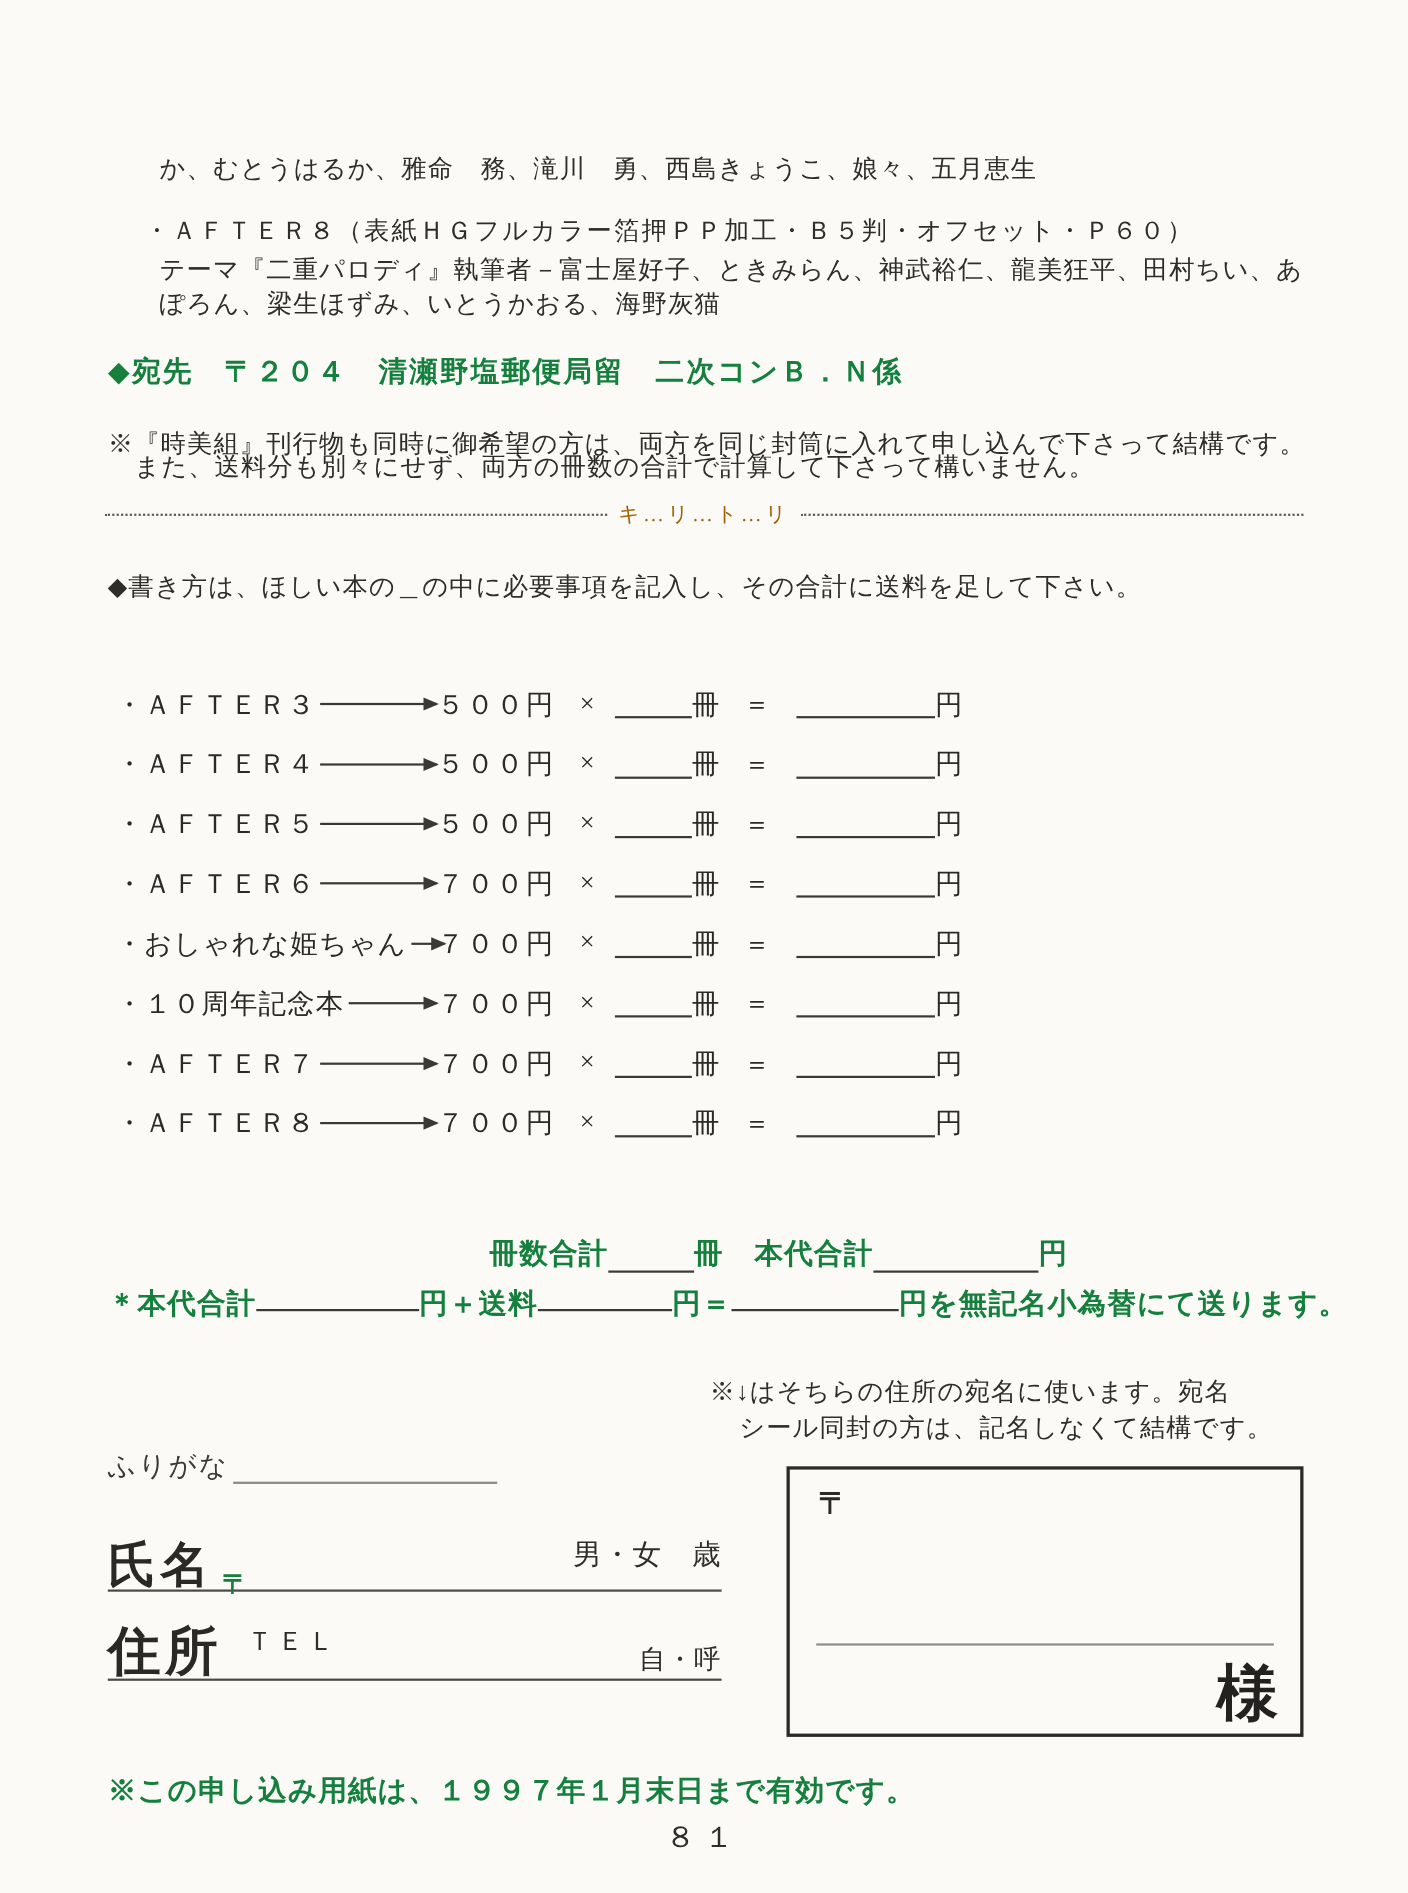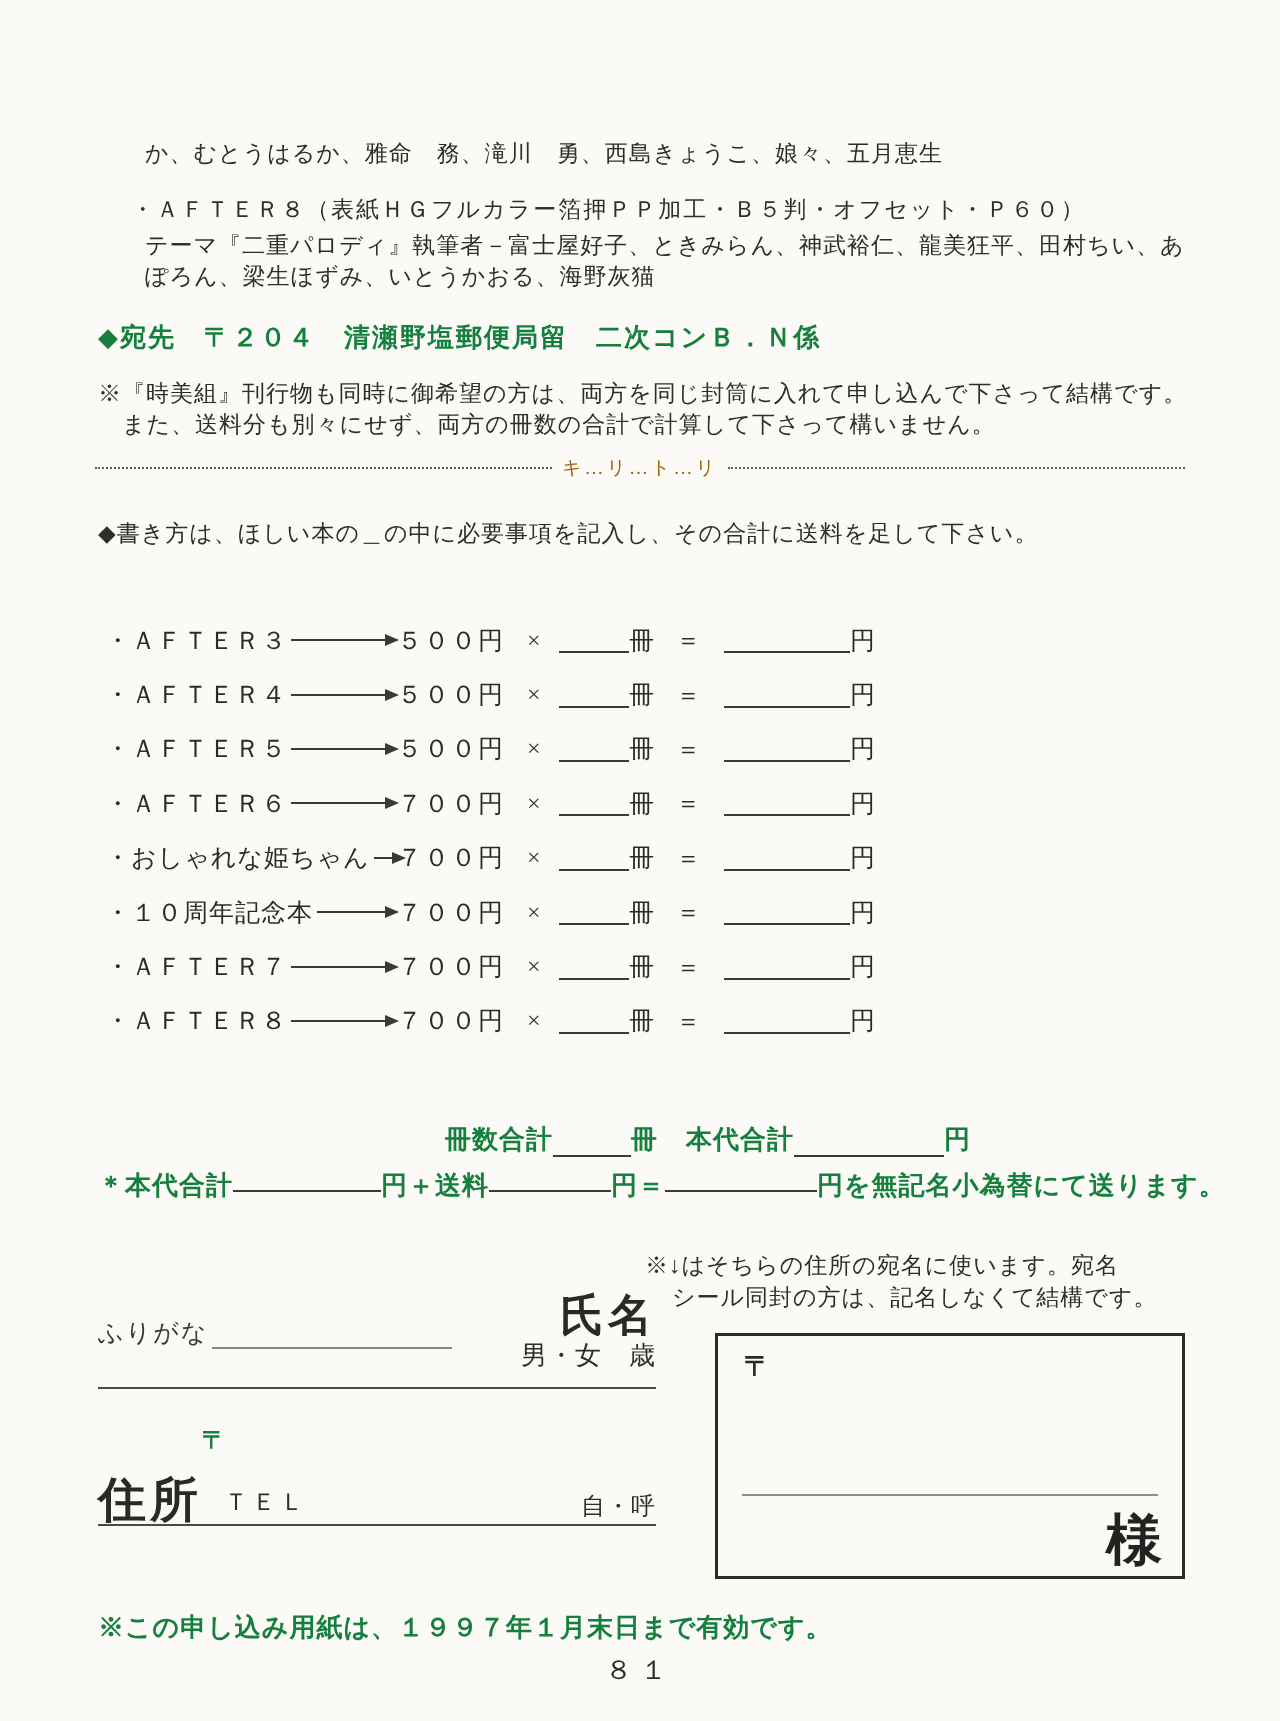--- a/index.html
+++ b/index.html
@@ -60,21 +60,21 @@
 <div class="page">
 
   <div class="abs txt" style="left:145px; top:138px;">か、むとうはるか、雅命　務、滝川　勇、西島きょうこ、娘々、五月恵生</div>
 
   <div class="abs txt" style="left:103px; top:194px; letter-spacing:2px;margin-left:28px;">・ＡＦＴＥＲ８（表紙ＨＧフルカラー箔押ＰＰ加工・Ｂ５判・オフセット・Ｐ６０）</div>
   <div class="abs txt" style="left:145px; top:230px;">テーマ『二重パロディ』執筆者－富士屋好子、ときみらん、神武裕仁、龍美狂平、田村ちい、あ</div>
   <div class="abs txt" style="left:145px; top:261px;">ぽろん、梁生ほずみ、いとうかおる、海野灰猫</div>
 
   <div class="abs txt bold" style="left:98px; top:320px; font-size:26px; letter-spacing:2px;">◆宛先　〒２０４　清瀬野塩郵便局留　二次コンＢ．Ｎ係</div>
 
-  <div class="abs txt" style="left:98px; top:378px;">※『時美組』刊行物も同時に御希望の方は、両方を同じ封筒に入れて申し込んで下さって結構です。</div>
+  <div class="abs txt" style="left:98px; top:388px;">※『時美組』刊行物も同時に御希望の方は、両方を同じ封筒に入れて申し込んで下さって結構です。</div>
   <div class="abs txt" style="left:122px; top:409px;">また、送料分も別々にせず、両方の冊数の合計で計算して下さって構いません。</div>
 
   <div class="abs cutline" style="left:95px; top:455px; width:1090px;">
     <span class="dots"></span>
     <span class="cutlabel">キ…リ…ト…リ</span>
     <span class="dots"></span>
   </div>
 
   <div class="abs txt" style="left:98px; top:518px;">◆書き方は、ほしい本の＿の中に必要事項を記入し、その合計に送料を足して下さい。</div>
 
@@ -230,31 +230,31 @@
   </div>
 
   <div class="abs txt" style="left:645px; top:1250px;">※↓はそちらの住所の宛名に使います。宛名</div>
   <div class="abs txt" style="left:672px; top:1282px;">シール同封の方は、記名しなくて結構です。</div>
 
   <div class="abs furigana-row" style="left:98px; top:1316px;">
     <span class="furigana-label">ふりがな</span>
     <span class="furigana-blank"></span>
   </div>
 
-  <div class="abs field-row" style="left:98px; top:1294px; width:558px;flex-direction:column;">
+  <div class="abs field-row" style="left:98px; top:1396px; width:558px;">
     <span class="big-label" style="font-size:44px; letter-spacing:4px;">氏名</span>
     <span style="flex:1;"></span>
     <span class="txt" style="font-size:26px; padding-bottom:14px;">男・女　歳</span>
   </div>
 
   <div class="abs bold" style="left:202px; top:1424px; font-size:24px;">〒</div>
 
   <div class="abs field-row" style="left:98px; top:1476px; width:558px;">
     <span class="big-label" style="font-size:48px; letter-spacing:4px;">住所</span>
-    <span class="txt" style="font-size:24px; margin-left:22px; padding-bottom:6px; letter-spacing:4px;">ＴＥＬ</span>
+    <span class="txt" style="font-size:24px; margin-left:22px; padding-bottom:18px; letter-spacing:4px;">ＴＥＬ</span>
     <span style="flex:1;"></span>
     <span class="txt" style="font-size:24px; padding-bottom:2px;">自・呼</span>
   </div>
 
   <div class="abs addr-box" style="left:715px; top:1333px; width:470px; height:246px;">
     <span class="postal">〒</span>
     <span class="innerline"></span>
     <span class="honorific">様</span>
   </div>
 

